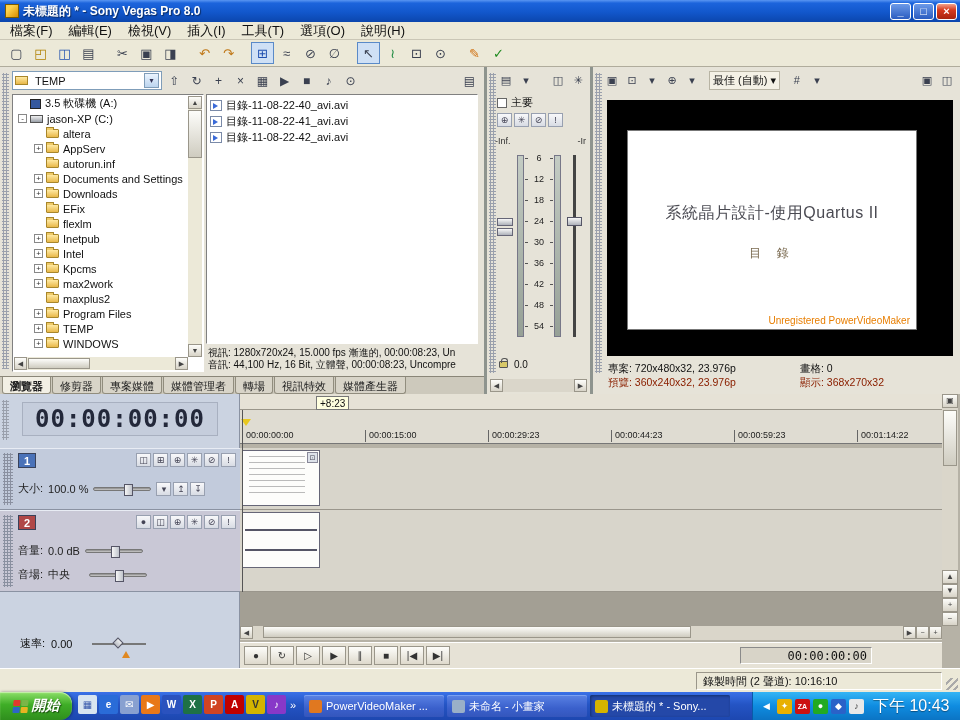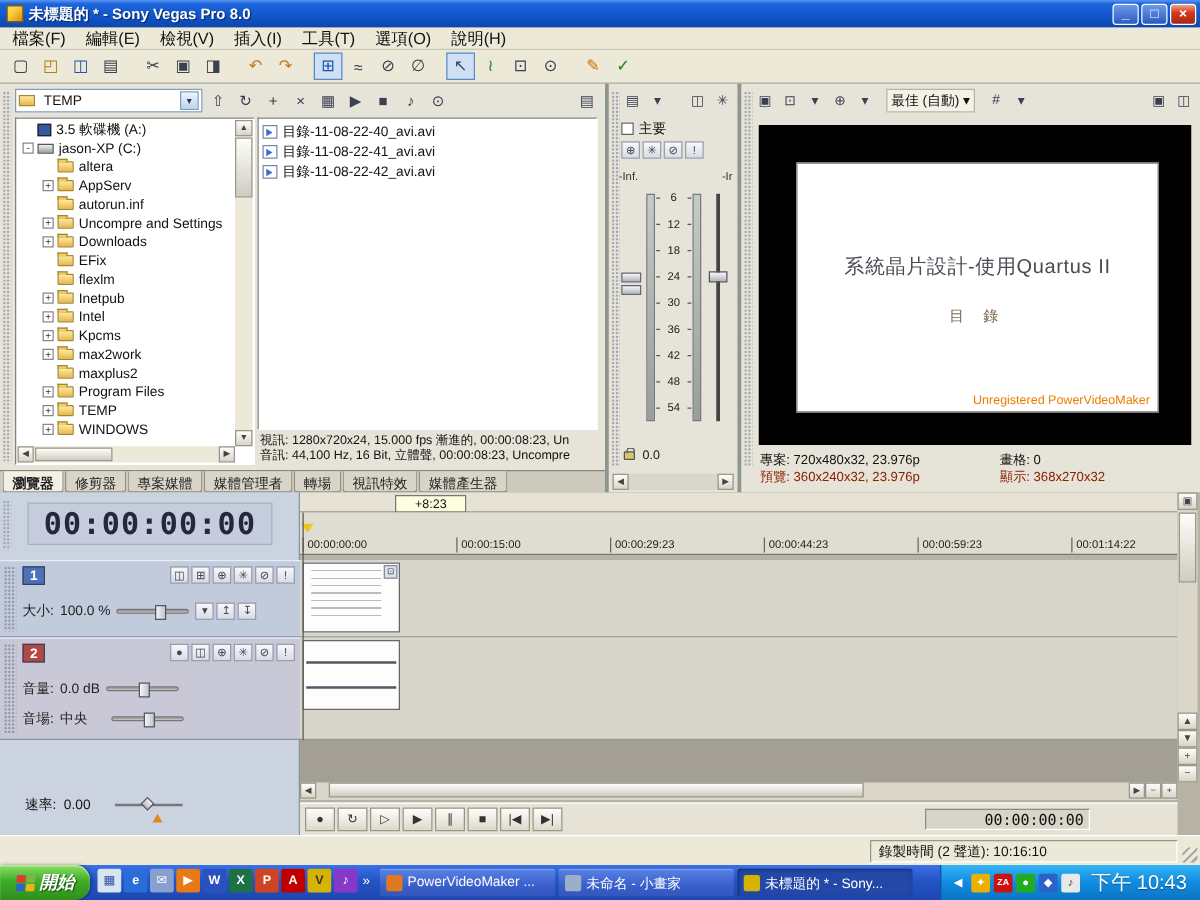--- a/index.html
+++ b/index.html
@@ -75,21 +75,21 @@
 .fhandle{position:absolute;left:80px;top:150px;width:15px;height:9px;background:linear-gradient(#f8f8f8,#aeb2ba);border:1px solid #556;}
 .mbottom{position:absolute;left:12px;top:292px;display:flex;align-items:center;gap:6px;font-size:10px;}
 .lock{width:9px;height:7px;border:1px solid #555;border-radius:1px;background:#d8c868;position:relative;}
 .lock::before{content:"";position:absolute;left:1px;top:-4px;width:5px;height:4px;border:1px solid #555;border-bottom:none;border-radius:3px 3px 0 0;}
 .mhs{position:absolute;left:3px;right:3px;top:312px;height:13px;background:#dad6ca;display:flex;justify-content:space-between;}
 
 #preview{left:593px;width:367px;}
 .ptb{position:absolute;left:10px;top:2px;right:4px;height:22px;display:flex;align-items:center;gap:2px;}
 .qdd{display:flex;align-items:center;gap:3px;font-size:11px;padding:1px 3px;border:1px solid #b8b4a4;background:#f4f1e6;margin:0 6px;}
 .video{position:absolute;left:14px;top:33px;width:346px;height:256px;background:#000;}
-.slide{position:absolute;left:30px;top:30px;width:290px;height:200px;background:#fff;border:1px solid #777;}
+.slide{position:absolute;left:20px;top:30px;width:290px;height:200px;background:#fff;border:1px solid #777;}
 .slide-title{position:absolute;left:0;top:72px;width:100%;text-align:center;font-size:16px;color:#4a4a52;letter-spacing:.5px;white-space:nowrap;}
 .slide-sub{position:absolute;left:0;top:114px;width:100%;text-align:center;font-size:12px;color:#7a6a50;letter-spacing:6px;}
 .wmark{position:absolute;right:6px;bottom:3px;font-size:10px;color:#e87e00;}
 .pinfo{position:absolute;left:15px;top:294px;width:348px;font-size:10.5px;line-height:14px;}
 .pirow{display:flex;white-space:nowrap;}
 .pil{display:inline-block;width:192px;}
 .pirow.maroon{color:#8b2000;}
 
 
 #timeline{position:absolute;left:0;top:394px;width:960px;height:274px;background:#b6b2a6;}
@@ -105,21 +105,21 @@
 .thicons{position:absolute;right:4px;top:4px;display:flex;gap:2px;}
 .tlab{font-size:11px;color:#222;}
 .tctl{position:absolute;left:18px;display:flex;align-items:center;gap:5px;}
 .hslider{position:relative;width:58px;height:4px;background:linear-gradient(#888,#ccc);border:1px solid #777;border-radius:2px;flex:none;}
 .hknob{position:absolute;top:-4px;width:9px;height:12px;background:linear-gradient(90deg,#f6f6f6,#c0c4cc);border:1px solid #556;}
 .raterow{position:absolute;left:20px;top:242px;display:flex;align-items:center;gap:6px;font-size:11px;}
 .rslider{position:relative;width:54px;height:2px;background:#777;margin-left:14px;}
 .rdiamond{position:absolute;left:22px;top:-4px;width:8px;height:8px;background:linear-gradient(#f0f0f0,#b8bcc4);border:1px solid #556;transform:rotate(45deg);}
 .rtri{position:absolute;left:30px;top:8px;width:0;height:0;border-left:4px solid transparent;border-right:4px solid transparent;border-bottom:7px solid #e08820;}
 .markerbar{position:absolute;left:240px;top:0;width:702px;height:16px;background:#e6e2d6;border-bottom:1px solid #9a968a;}
-.tooltip{position:absolute;left:76px;top:2px;background:#ffffdf;border:1px solid #777;font-size:10px;padding:0 15px;height:14px;line-height:13px;}
+.tooltip{position:absolute;left:76px;top:2px;background:#ffffdf;border:1px solid #777;font-size:10px;padding:0 3px;height:14px;line-height:13px;}
 .ctri{position:absolute;left:1px;top:9px;width:0;height:0;border-left:5px solid transparent;border-right:5px solid transparent;border-top:7px solid #e8c820;}
 .ruler{position:absolute;left:240px;top:16px;width:702px;height:34px;background:#dfdcd2;border-bottom:1px solid #777;}
 .rlabels{position:absolute;left:2px;bottom:1px;display:flex;}
 .rlabel{width:123px;flex:none;border-left:1px solid #666;padding-left:3px;font-size:9px;color:#222;height:12px;white-space:nowrap;}
 .trackrow{position:absolute;left:240px;width:702px;background:#d8d5cb;border-bottom:1px solid #9a968c;}
 .vrow{top:54px;height:62px;}
 .arow{top:116px;height:82px;}
 .clip{position:absolute;left:2px;top:2px;width:78px;height:56px;background:#fdfdfb;border:1px solid #667;}
 .vclip .mini{position:absolute;left:6px;top:5px;right:14px;bottom:8px;background:repeating-linear-gradient(180deg,#bbb 0 1px,transparent 1px 6px);}
 .vclip .cico{position:absolute;right:1px;top:1px;width:11px;height:11px;border:1px solid #889;background:#dde2ea;font-size:7px;line-height:9px;text-align:center;color:#445;}
@@ -252,21 +252,21 @@
             <span>AppServ</span>
           </div>
             <div class="trow lvl2 ic-folder">
             <span class="exp"></span>
             <span class="tico"></span>
             <span>autorun.inf</span>
           </div>
             <div class="trow lvl2 ic-folder">
             <span class="exp">+</span>
             <span class="tico"></span>
-            <span>Uncompre and Settings</span>
+            <span>Documents and Settings</span>
           </div>
             <div class="trow lvl2 ic-folder">
             <span class="exp">+</span>
             <span class="tico"></span>
             <span>Downloads</span>
           </div>
             <div class="trow lvl2 ic-folder">
             <span class="exp"></span>
             <span class="tico"></span>
             <span>EFix</span>

